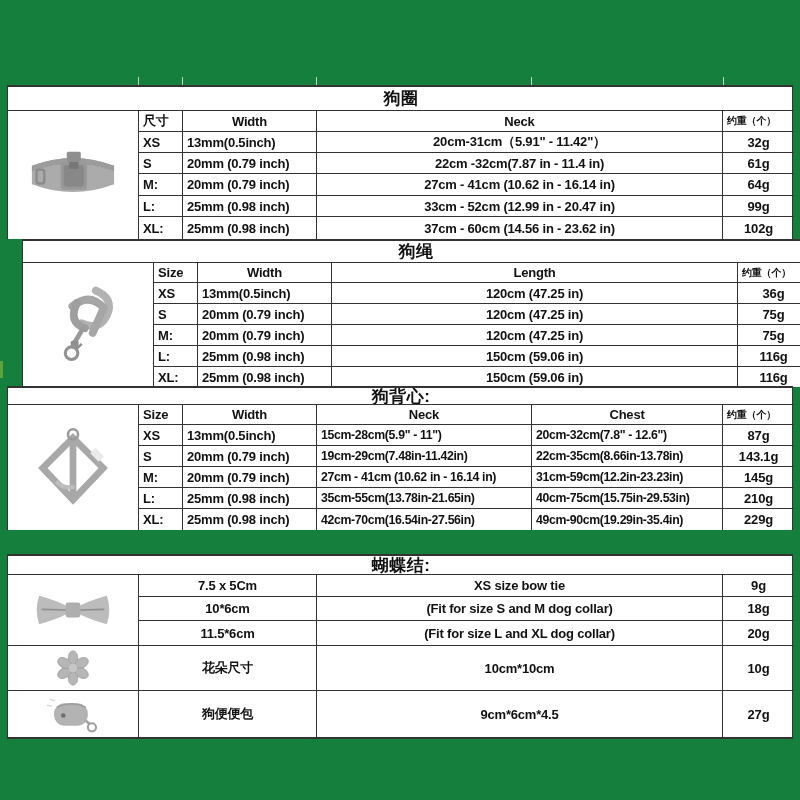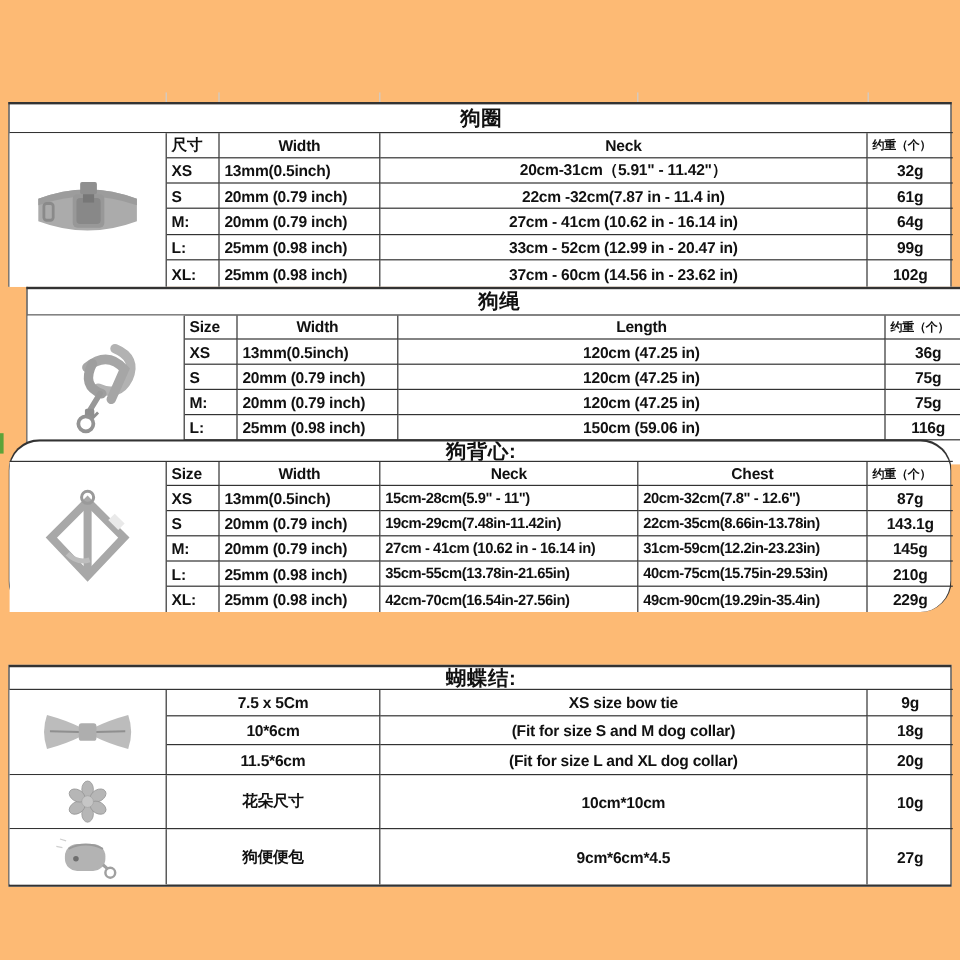--- a/index.html
+++ b/index.html
@@ -5,34 +5,34 @@
   :root{
     --b:#333333;
     --faint:#cccccc;
   }
   html,body{margin:0;padding:0;}
   body{
     width:800px;height:800px;background:#ffffff;
     font-family:"Liberation Sans","DejaVu Sans",sans-serif;
     color:#111;
   }
-  .sheet{position:relative;width:800px;height:800px;background:#fdba74;overflow:hidden;}
+  .sheet{position:relative;width:800px;height:800px;background:#15803d;overflow:hidden;}
 
   
   .sect{
     position:absolute;left:7px;width:786px;
     display:grid;background:#fff;
     border-left:1px solid var(--b);
     border-right:1px solid var(--b);
     border-top:2px solid var(--b);
     box-sizing:border-box;
   }
   .s1{top:85px;grid-template-columns:131px 44px 134px 406px 71px;grid-template-rows:24px 21px 21px 21px 22px 21px 22px;}
   .s2{top:239px;grid-template-columns:131px 44px 134px 406px 71px;grid-template-rows:22px 20px 21px 21px 21px 21px 20px;margin-left:15px;}
-  .s3{top:366px;grid-template-columns:131px 44px 134px 215px 191px 71px;grid-template-rows:17px 20px 21px 21px 21px 21px 21px;border-radius:26px;}
+  .s3{top:386px;grid-template-columns:131px 44px 134px 215px 191px 71px;grid-template-rows:17px 20px 21px 21px 21px 21px 21px;}
   .s4{top:530px;grid-template-columns:131px 178px 406px 71px;grid-template-rows:19px 22px 24px 25px 45px 46px;border-bottom:2px solid var(--b);margin-top:24px;}
 
   .c{
     border-right:1px solid var(--b);
     border-bottom:1px solid var(--b);
     display:flex;align-items:center;justify-content:center;
     font-size:13px;font-weight:bold;letter-spacing:-0.2px;
     overflow:hidden;white-space:nowrap;box-sizing:border-box;
   }
   .l{justify-content:flex-start;padding-left:4px;}

